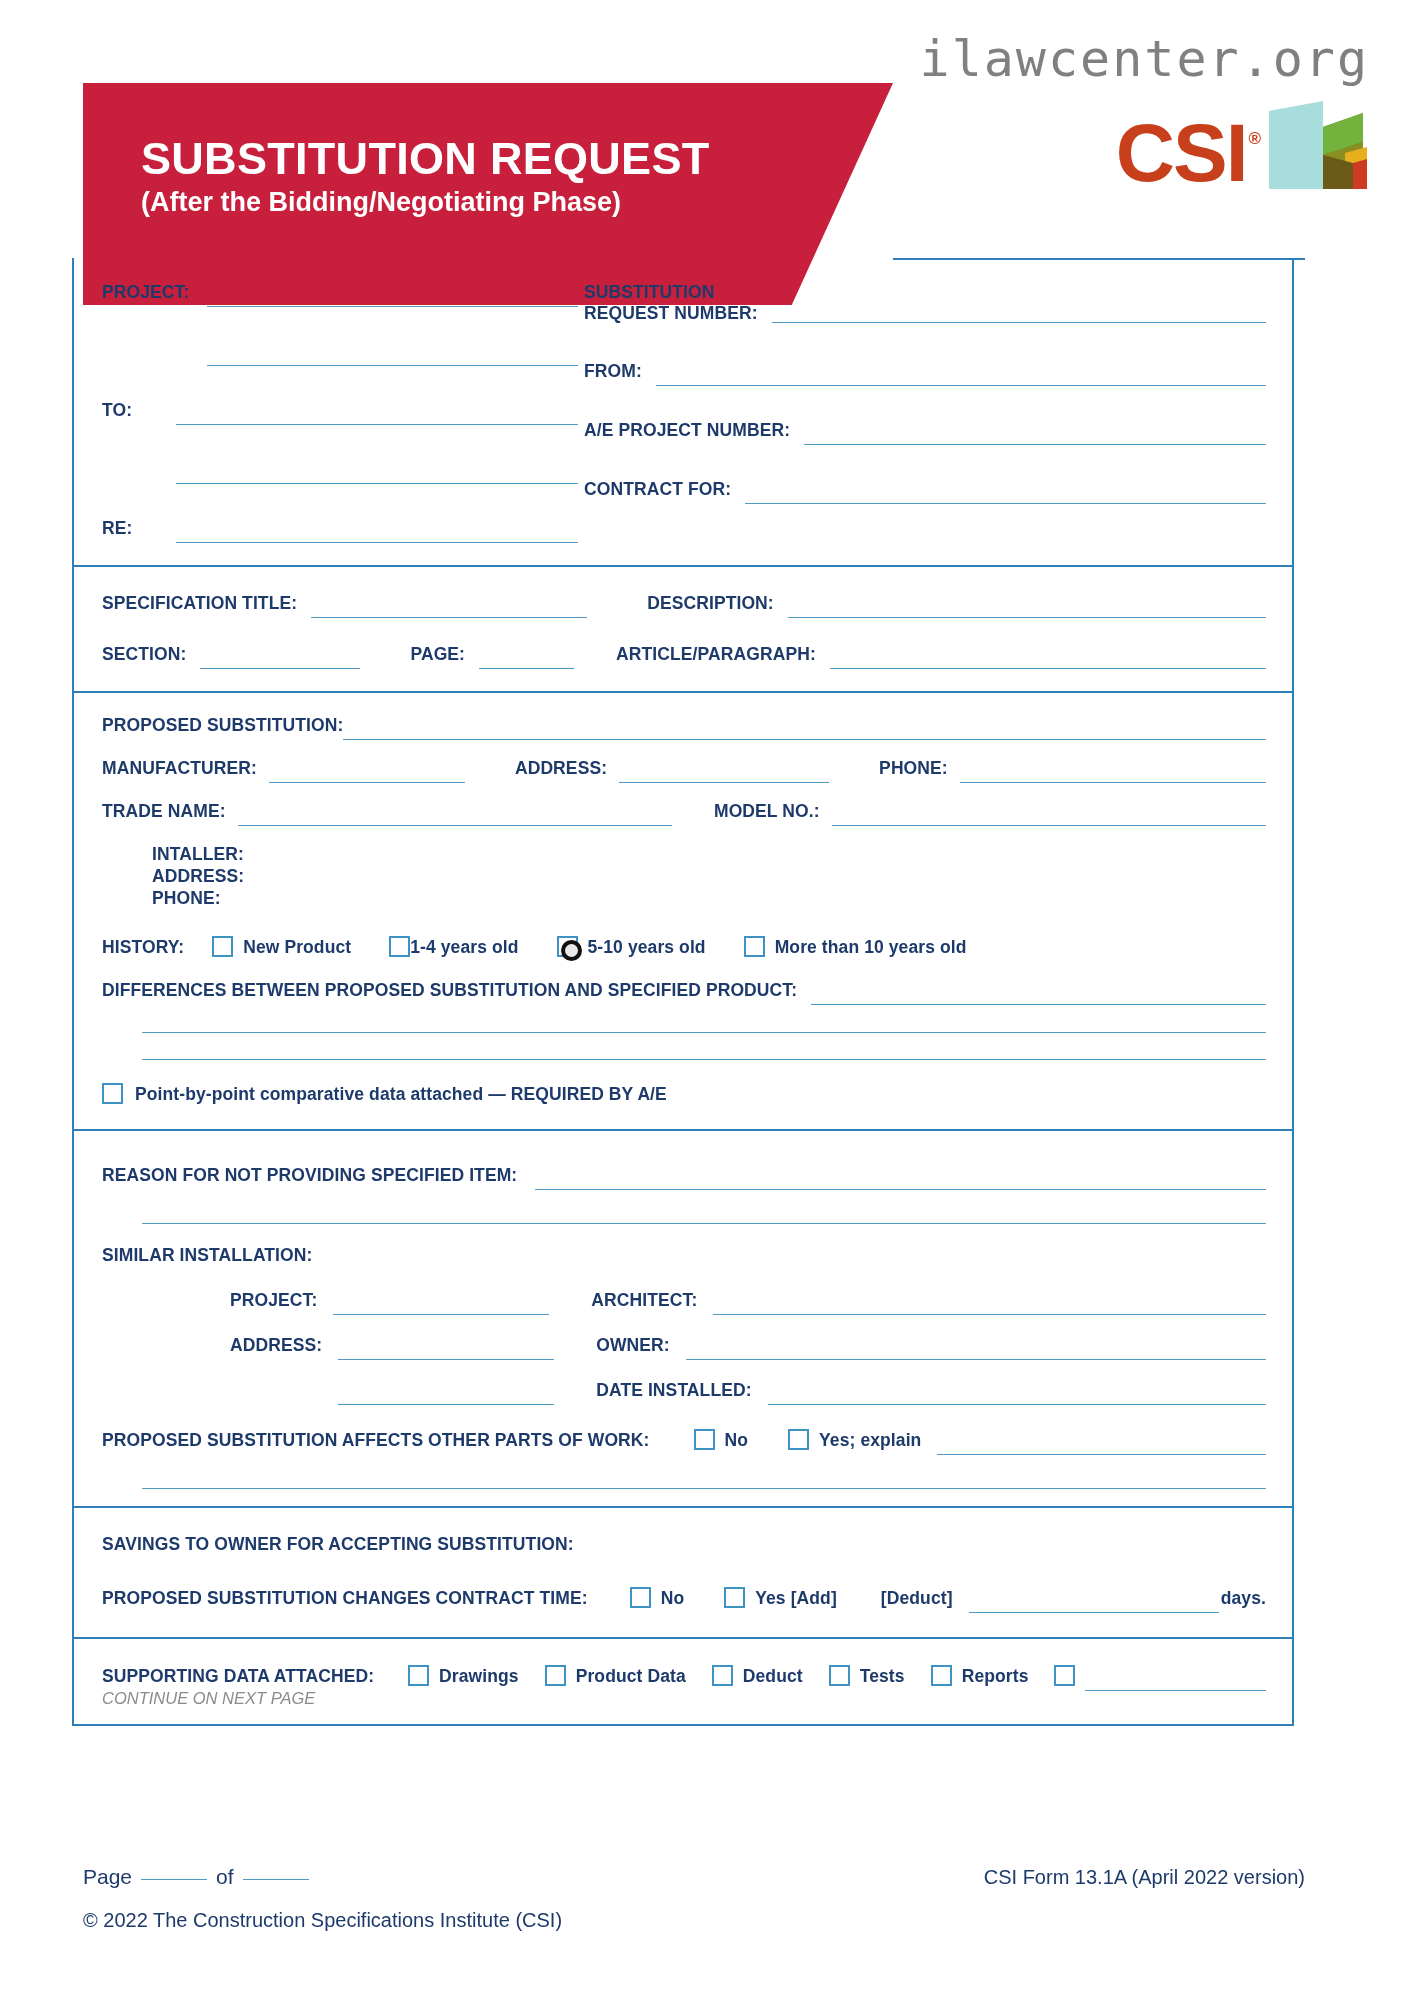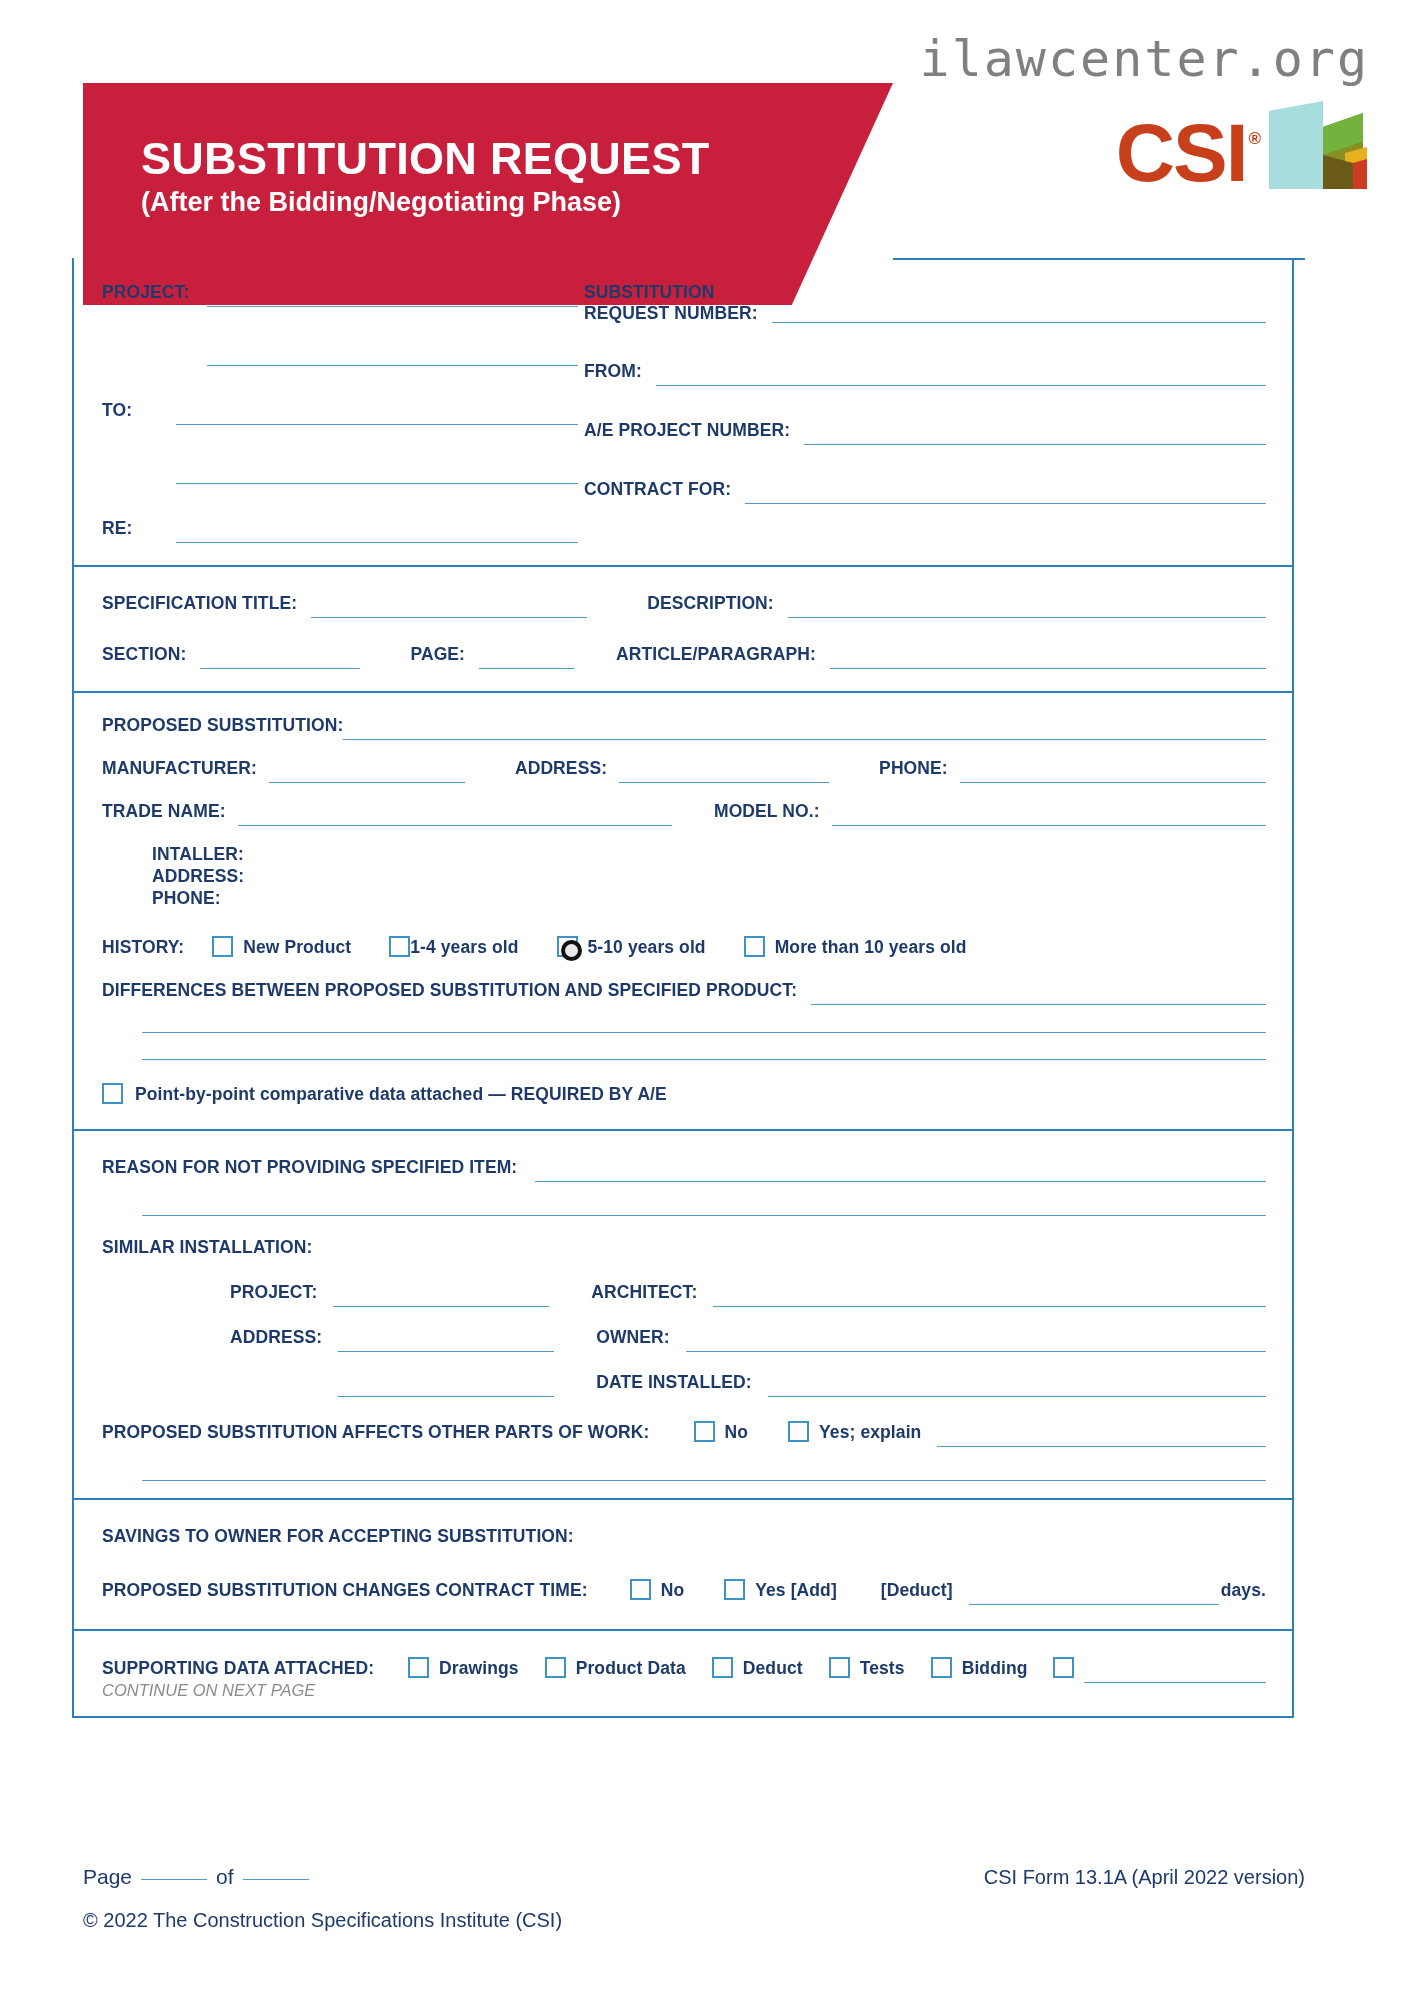--- a/index.html
+++ b/index.html
@@ -338,21 +338,21 @@
       <div class="row" style="margin-bottom:28px;padding-left:40px;">
         <span class="line"></span>
       </div>
 
       <div class="row" style="align-items:baseline;">
         <span class="cb"></span>
         <span class="lbl" style="margin-left:12px;">Point-by-point comparative data attached — REQUIRED BY A/E</span>
       </div>
     </div>
 
-    <div class="sec pad" style="padding-top:26px;padding-bottom:26px;">
+    <div class="sec pad" style="padding-top:34px;padding-bottom:26px;">
       <div class="row" style="margin-bottom:28px;">
         <span class="lbl">REASON FOR NOT PROVIDING SPECIFIED ITEM:</span>
         <span class="line" style="margin-left:18px;"></span>
       </div>
       <div class="row" style="margin-bottom:30px;padding-left:40px;">
         <span class="line"></span>
       </div>
 
       <div class="row" style="margin-bottom:24px;">
         <span class="lbl">SIMILAR INSTALLATION:</span>
@@ -431,21 +431,21 @@
         <span style="display:inline-flex;align-items:baseline;margin-left:26px;">
           <span class="cb"></span>
           <span class="lbl" style="margin-left:10px;">Deduct</span>
         </span>
         <span style="display:inline-flex;align-items:baseline;margin-left:26px;">
           <span class="cb"></span>
           <span class="lbl" style="margin-left:10px;">Tests</span>
         </span>
         <span style="display:inline-flex;align-items:baseline;margin-left:26px;">
           <span class="cb"></span>
-          <span class="lbl" style="margin-left:10px;">Bidding</span>
+          <span class="lbl" style="margin-left:10px;">Reports</span>
         </span>
         <span style="display:inline-flex;align-items:baseline;margin-left:26px;flex:1 1 auto;">
           <span class="cb"></span>
           <span class="line" style="margin-left:10px;"></span>
         </span>
       </div>
       <div class="continue">CONTINUE ON NEXT PAGE</div>
     </div>
 
   </div>

